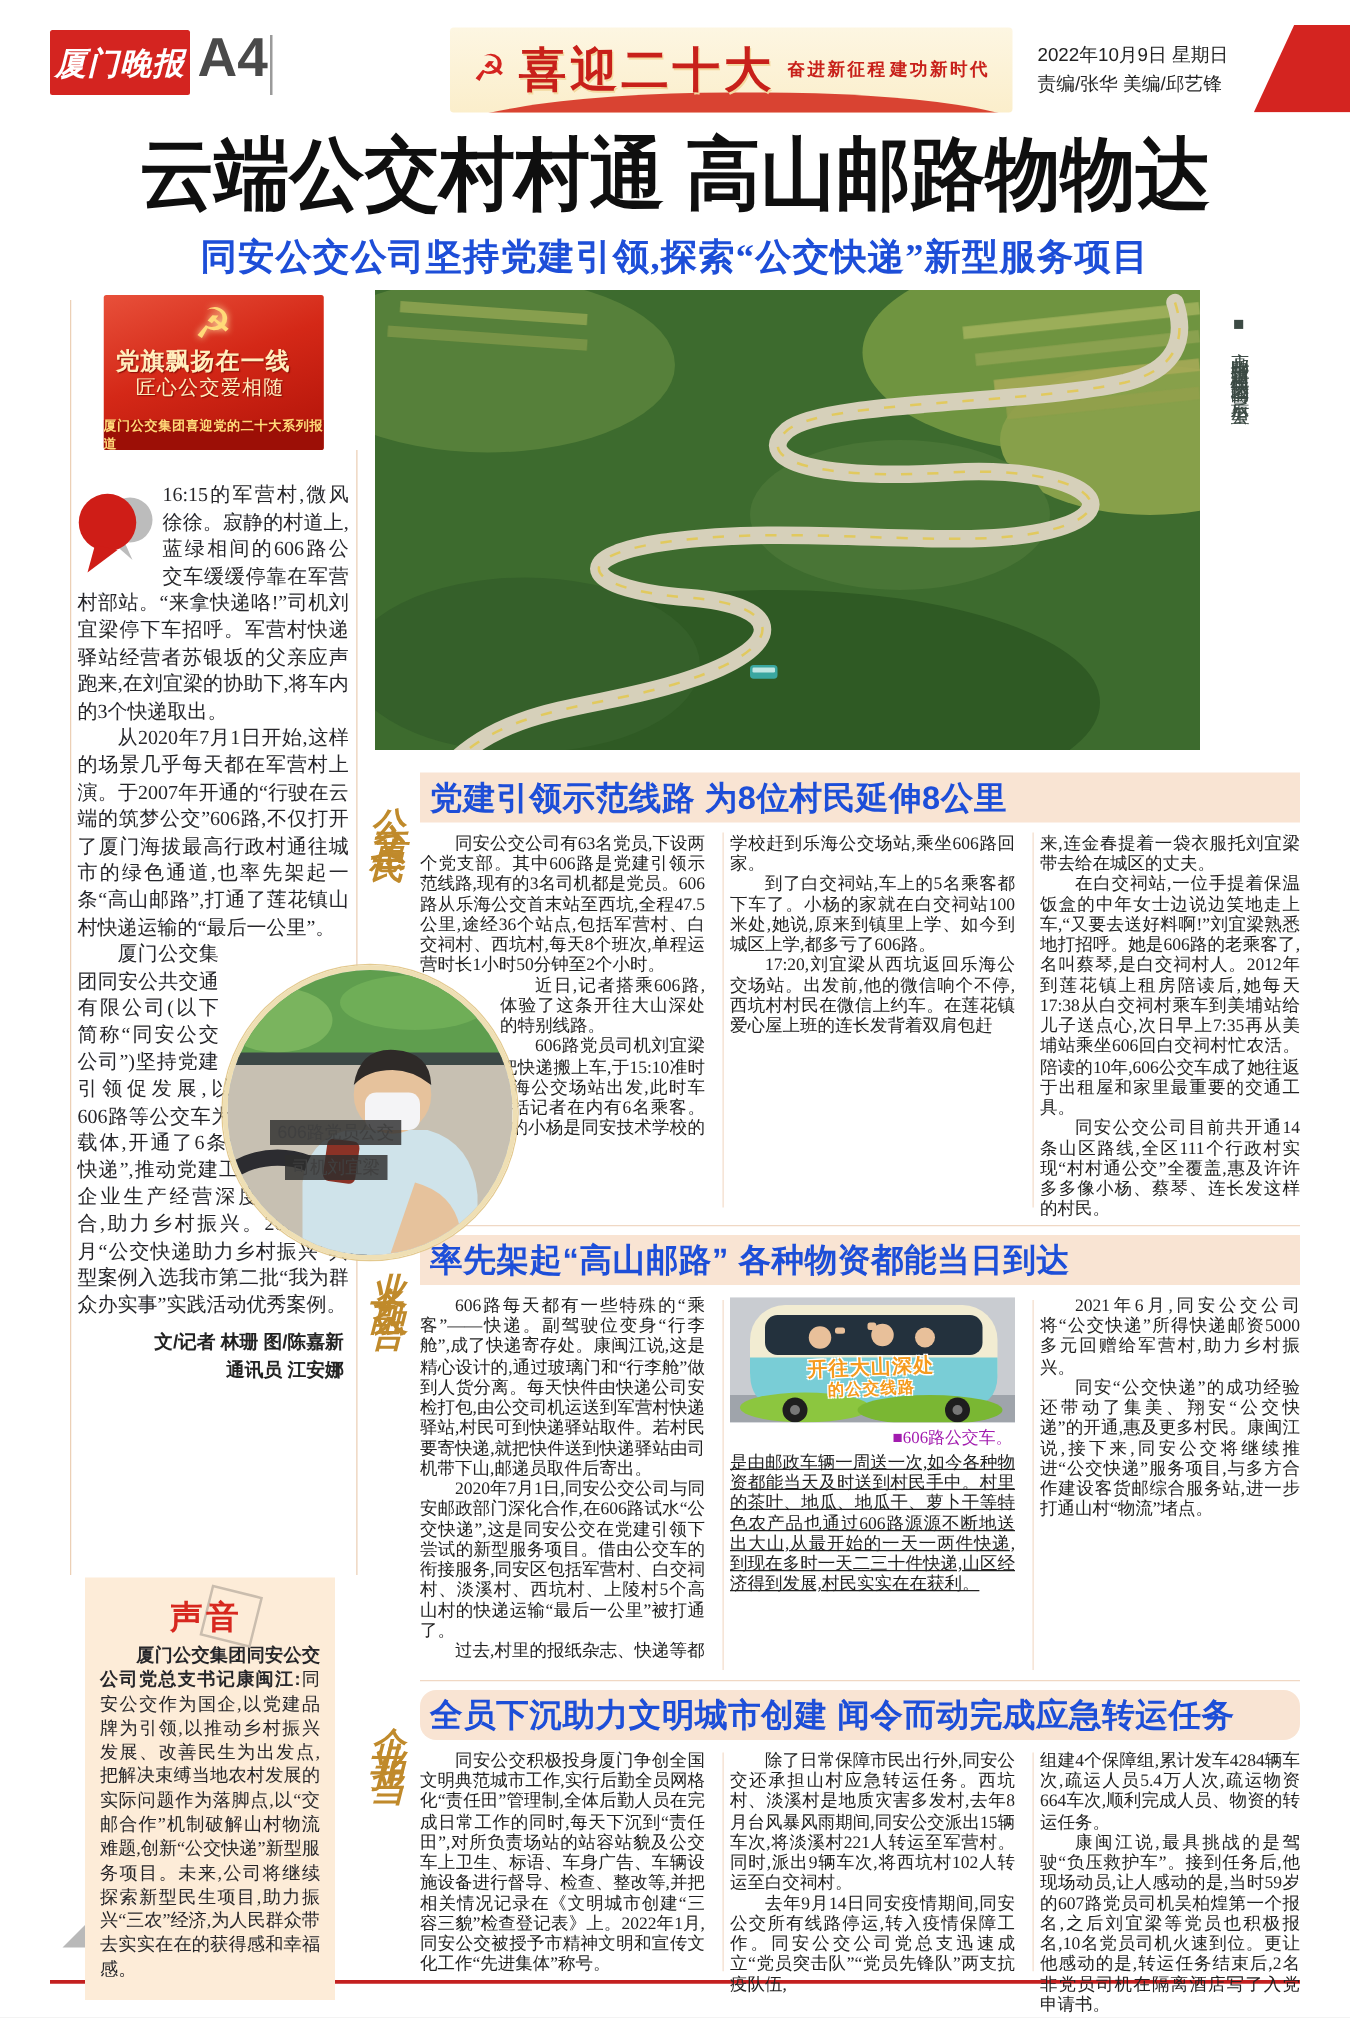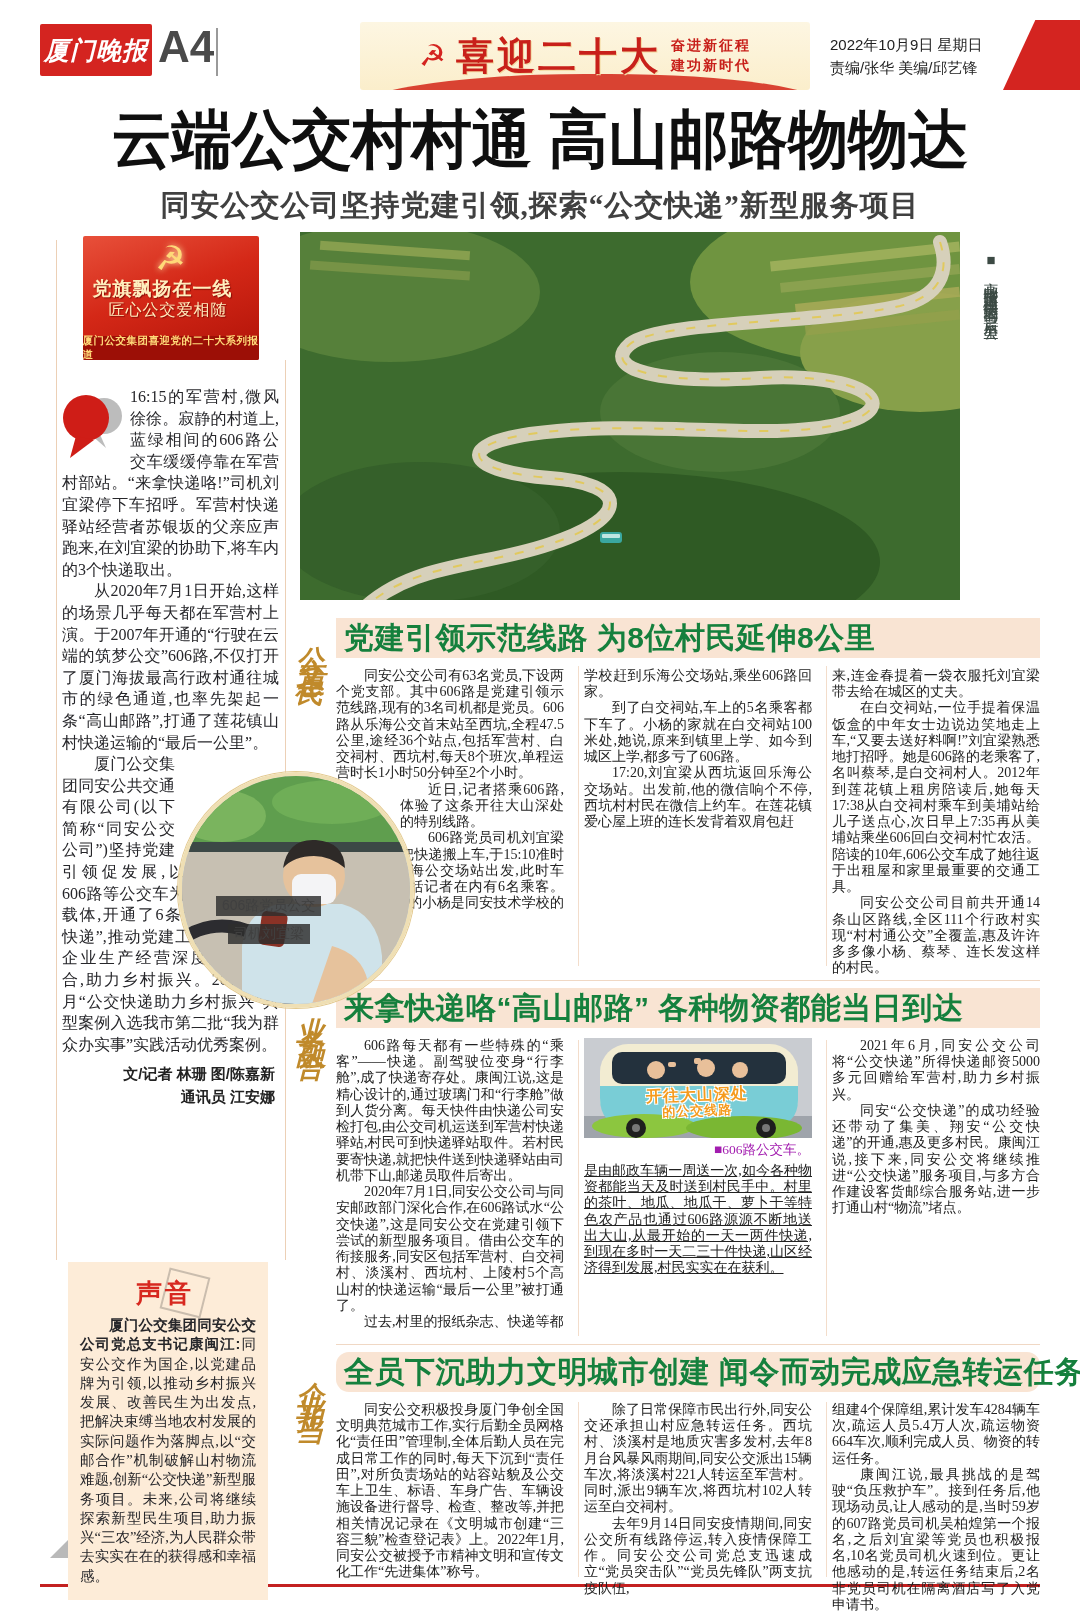--- a/index.html
+++ b/index.html
@@ -16,33 +16,33 @@
   .head-divider{left:216px;top:28px;width:2px;height:48px;background:#9a9a9a;}
   .banner{left:360px;top:22px;width:450px;height:68px;background:linear-gradient(#fdf6e2,#fbeecb);
     border-radius:3px;overflow:hidden;}
   .banner:after{content:"";position:absolute;left:-20px;right:-20px;bottom:-26px;height:42px;
     background:#d63425;border-radius:50% 45% 0 0 / 100% 80% 0 0;opacity:.92;}
   .banner-inner{position:absolute;left:0;top:0;right:0;bottom:0;display:flex;align-items:center;
     justify-content:center;gap:10px;z-index:2;}
   .banner-emblem{color:#d42420;font-size:30px;line-height:1;}
   .banner-main{color:#c8201a;font-size:38px;font-weight:bold;letter-spacing:3px;
     text-shadow:1px 1px 0 #f3d9a0;}
-  .banner-subs{display:flex;flex-direction:column;gap:2px;}
+  .banner-subs{display:flex;flex-direction:row;gap:2px;}
   .banner-subs span{color:#c8201a;font-size:14px;font-weight:bold;letter-spacing:2px;}
   .dateline{left:830px;top:34px;font-family:"Liberation Sans",sans-serif;font-size:15px;
     color:#222;line-height:1.5;}
   .corner-ribbon{left:1003px;top:20px;width:77px;height:70px;background:#d42420;
     clip-path:polygon(42% 0,100% 0,100% 100%,0 100%);}
 
   
   .headline{left:0;top:100px;width:1080px;text-align:center;
     font-family:"Liberation Sans",sans-serif;font-size:60px;font-weight:900;color:#0f0f0f;
     letter-spacing:0px;transform:scaleY(1.05);}
   .subhead{left:0;top:186px;width:1080px;text-align:center;font-size:29px;font-weight:bold;
-    color:#404040;letter-spacing:1px;}
+    color:#1d4ed8;letter-spacing:1px;}
 
   
   .vrule{width:1px;background:#ecd0b6;}
   .hrule{height:1px;background:#f0d8c4;}
   .bottom-rule{left:40px;top:1584px;width:1000px;height:3px;background:#c32020;}
 
   
   .leftcol{left:57px;top:236px;width:227px;}
   .promo{margin:0 auto;width:176px;height:124px;border-radius:2px;position:relative;
     background:linear-gradient(160deg,#e8503a 0%,#d42817 45%,#b01208 100%);overflow:hidden;}
@@ -89,22 +89,22 @@
 
   
   .main-photo{left:300px;top:232px;width:660px;height:368px;overflow:hidden;background:#3d6b2e;}
   .vcap{left:980px;top:252px;height:380px;writing-mode:vertical-rl;font-size:15px;color:#3c4a44;
     letter-spacing:2px;line-height:1.4;}
 
   
   .sec-label{width:34px;writing-mode:vertical-rl;text-orientation:upright;font-size:27px;
     font-weight:bold;color:#c08a2b;letter-spacing:12px;font-style:italic;}
   .sec-bar{width:704px;height:40px;background:#f9e4d3;display:flex;align-items:center;}
-  .sec-bar span{font-family:"Liberation Sans",sans-serif;font-size:30px;font-weight:900;
-    color:#15803d;padding-left:8px;letter-spacing:0.5px;white-space:nowrap;}
+  .sec-bar span{font-family:"Liberation Sans",sans-serif;font-size:26px;font-weight:900;
+    color:#1d4ed8;padding-left:8px;letter-spacing:0.5px;white-space:nowrap;}
   .col{font-size:14px;line-height:1.16;color:#222;text-align:justify;}
   .col p{margin:0;text-indent:2em;}
   .col p.cont{text-indent:0;}
   .fl{float:left;clear:left;}
   .fl1{width:64px;height:72px;}
   .fl2{width:44px;height:50px;}
 
   
   .bus-photo{position:relative;width:228px;height:100px;overflow:hidden;background:#c9ccd1;}
   .bus-art-text{position:absolute;left:18px;top:48px;width:190px;text-align:center;
@@ -263,21 +263,21 @@
     <p>17:20,刘宜梁从西坑返回乐海公交场站。出发前,他的微信响个不停,西坑村村民在微信上约车。在莲花镇爱心屋上班的连长发背着双肩包赶</p>
   </div>
   <div class="abs col" style="left:832px;top:668px;width:208px;">
     <p class="cont">来,连金春提着一袋衣服托刘宜梁带去给在城区的丈夫。</p>
     <p>在白交祠站,一位手提着保温饭盒的中年女士边说边笑地走上车,“又要去送好料啊!”刘宜梁熟悉地打招呼。她是606路的老乘客了,名叫蔡琴,是白交祠村人。2012年到莲花镇上租房陪读后,她每天17:38从白交祠村乘车到美埔站给儿子送点心,次日早上7:35再从美埔站乘坐606回白交祠村忙农活。陪读的10年,606公交车成了她往返于出租屋和家里最重要的交通工具。</p>
     <p>同安公交公司目前共开通14条山区路线,全区111个行政村实现“村村通公交”全覆盖,惠及许许多多像小杨、蔡琴、连长发这样的村民。</p>
   </div>
 
   <div class="abs sec-label" style="left:294px;top:996px;height:190px;">业务融合</div>
   <div class="abs sec-bar" style="left:336px;top:988px;">
-    <span>来拿快递咯“高山邮路” 各种物资都能当日到达</span>
+    <span>率先架起“高山邮路” 各种物资都能当日到达</span>
   </div>
   <div class="abs col" style="left:336px;top:1038px;width:228px;">
     <p>606路每天都有一些特殊的“乘客”——快递。副驾驶位变身“行李舱”,成了快递寄存处。康闽江说,这是精心设计的,通过玻璃门和“行李舱”做到人货分离。每天快件由快递公司安检打包,由公交司机运送到军营村快递驿站,村民可到快递驿站取件。若村民要寄快递,就把快件送到快递驿站由司机带下山,邮递员取件后寄出。</p>
     <p>2020年7月1日,同安公交公司与同安邮政部门深化合作,在606路试水“公交快递”,这是同安公交在党建引领下尝试的新型服务项目。借由公交车的衔接服务,同安区包括军营村、白交祠村、淡溪村、西坑村、上陵村5个高山村的快递运输“最后一公里”被打通了。</p>
     <p>过去,村里的报纸杂志、快递等都</p>
   </div>
   <div class="abs" style="left:584px;top:1038px;width:228px;">
     <div class="bus-photo">
       <svg width="228" height="100" viewBox="0 0 228 100">
         <rect width="228" height="100" fill="#c9ccd1"></rect>

